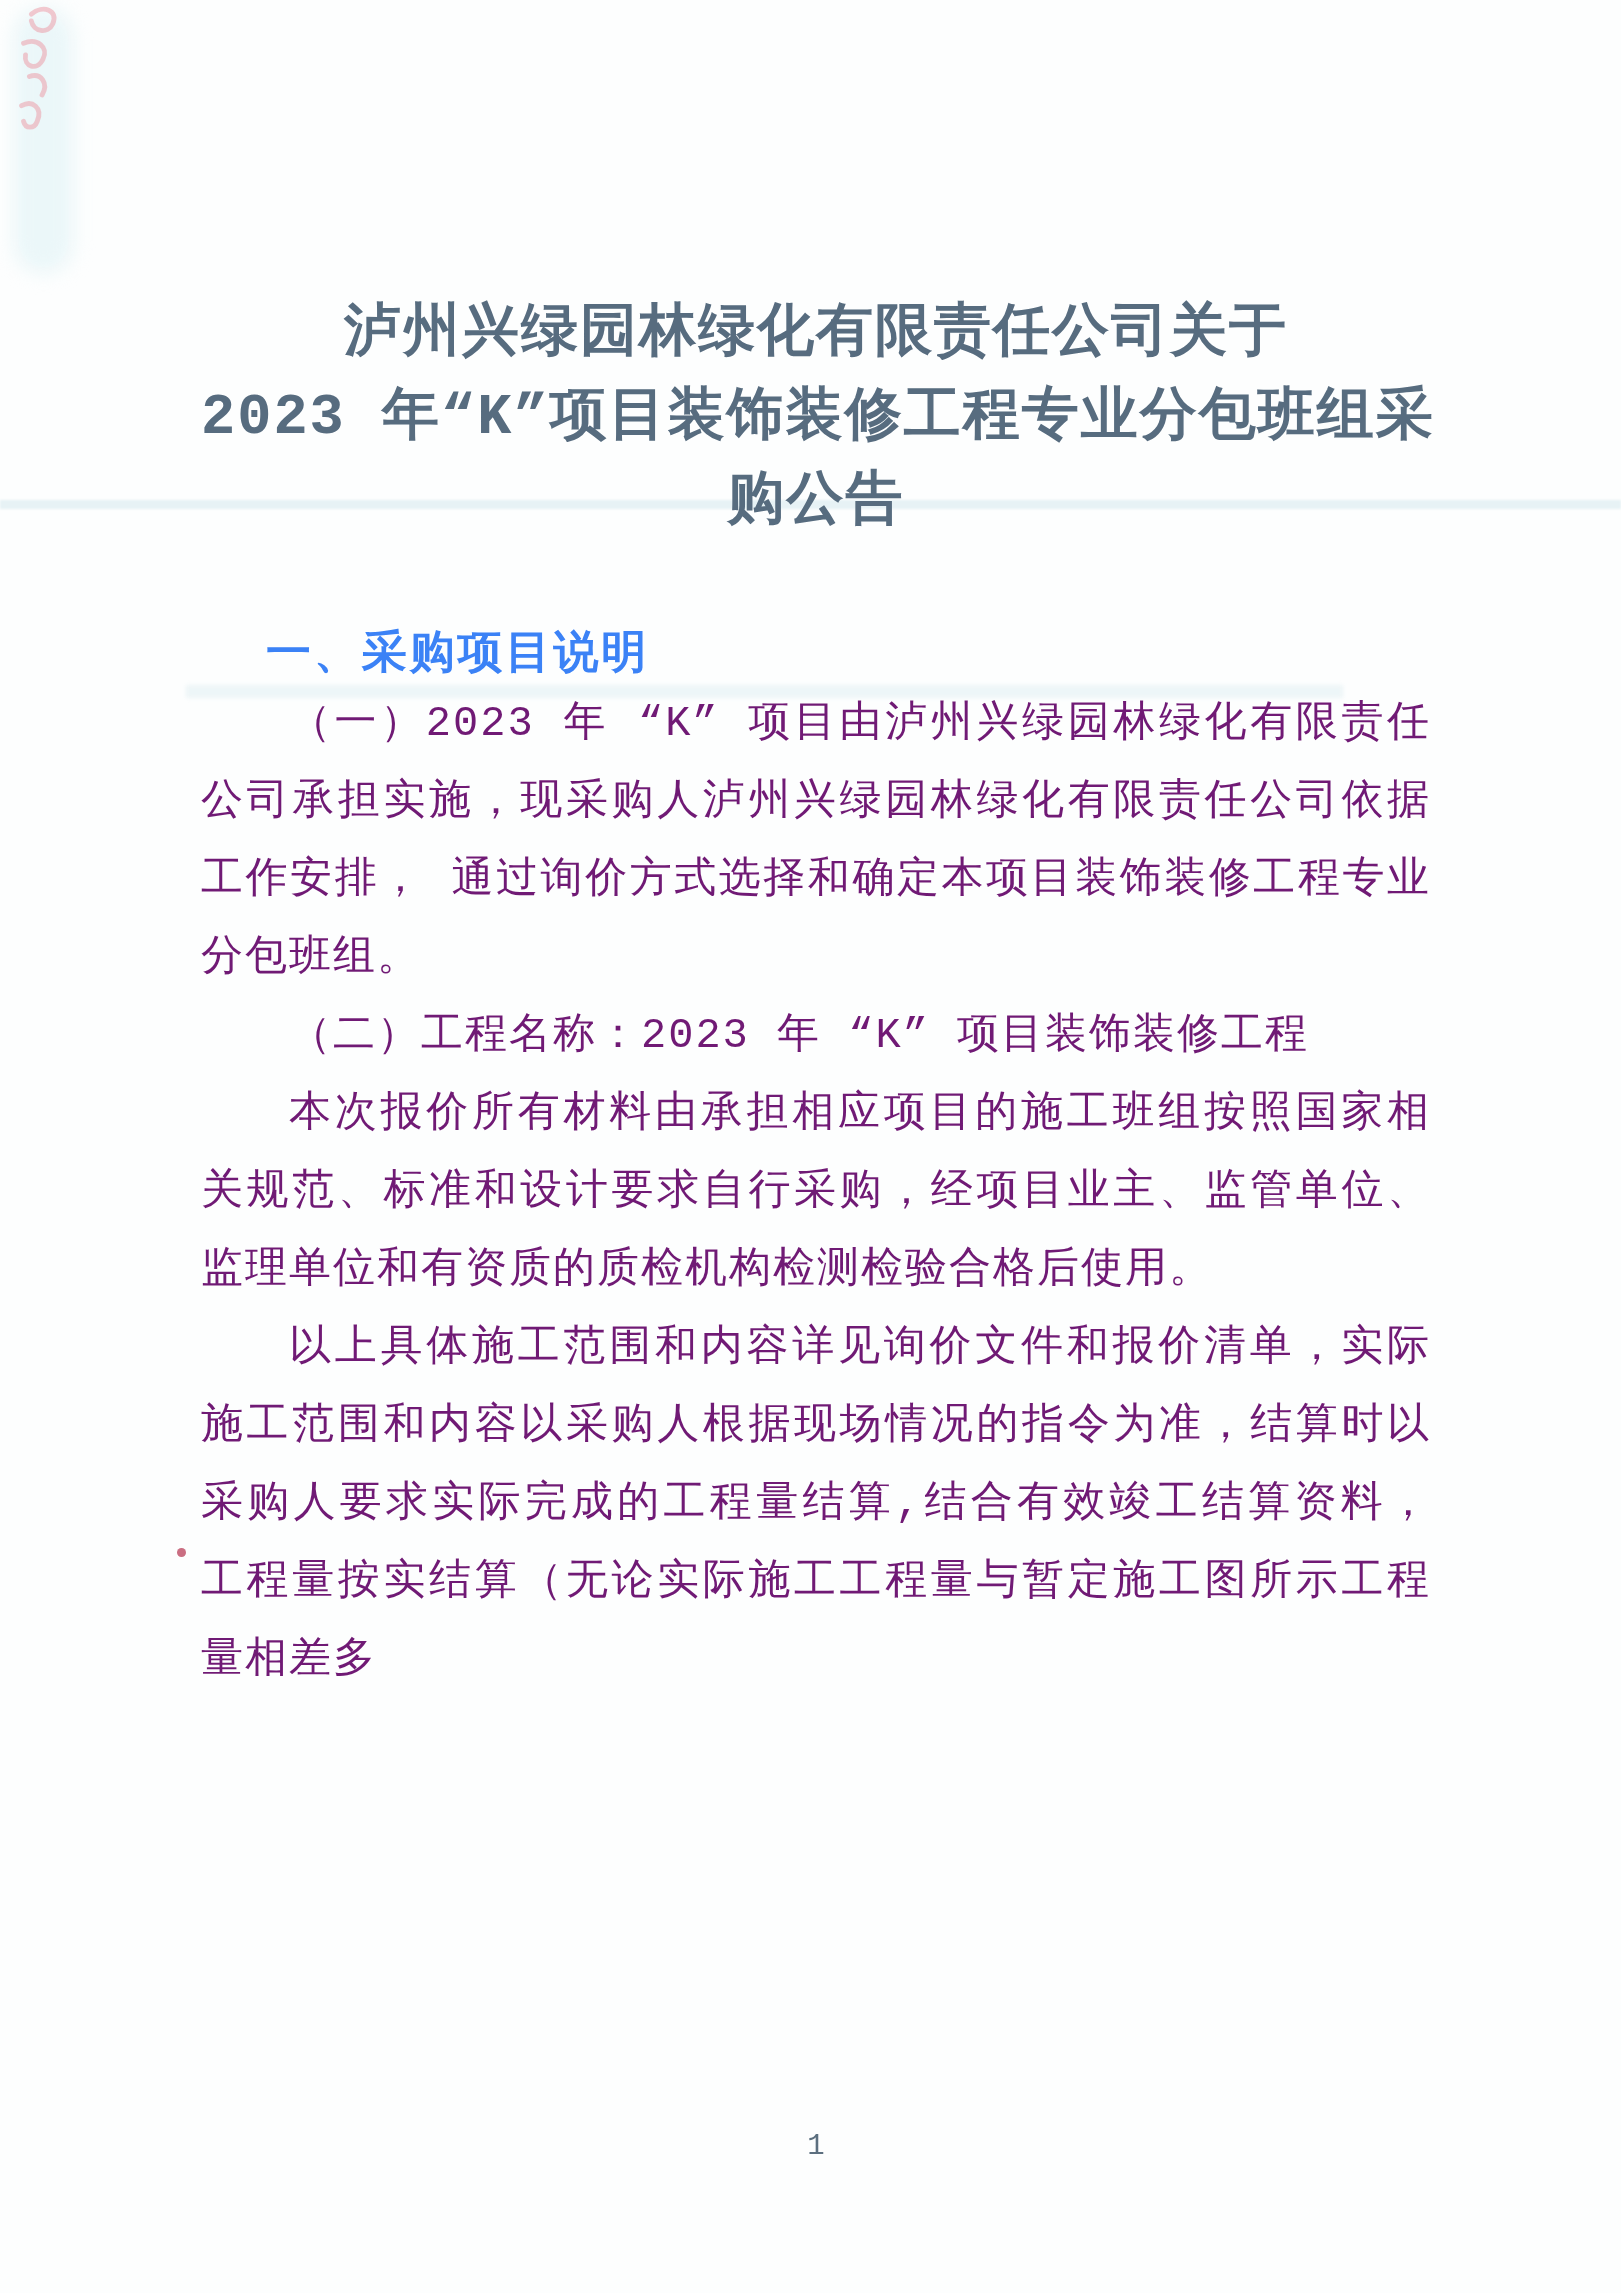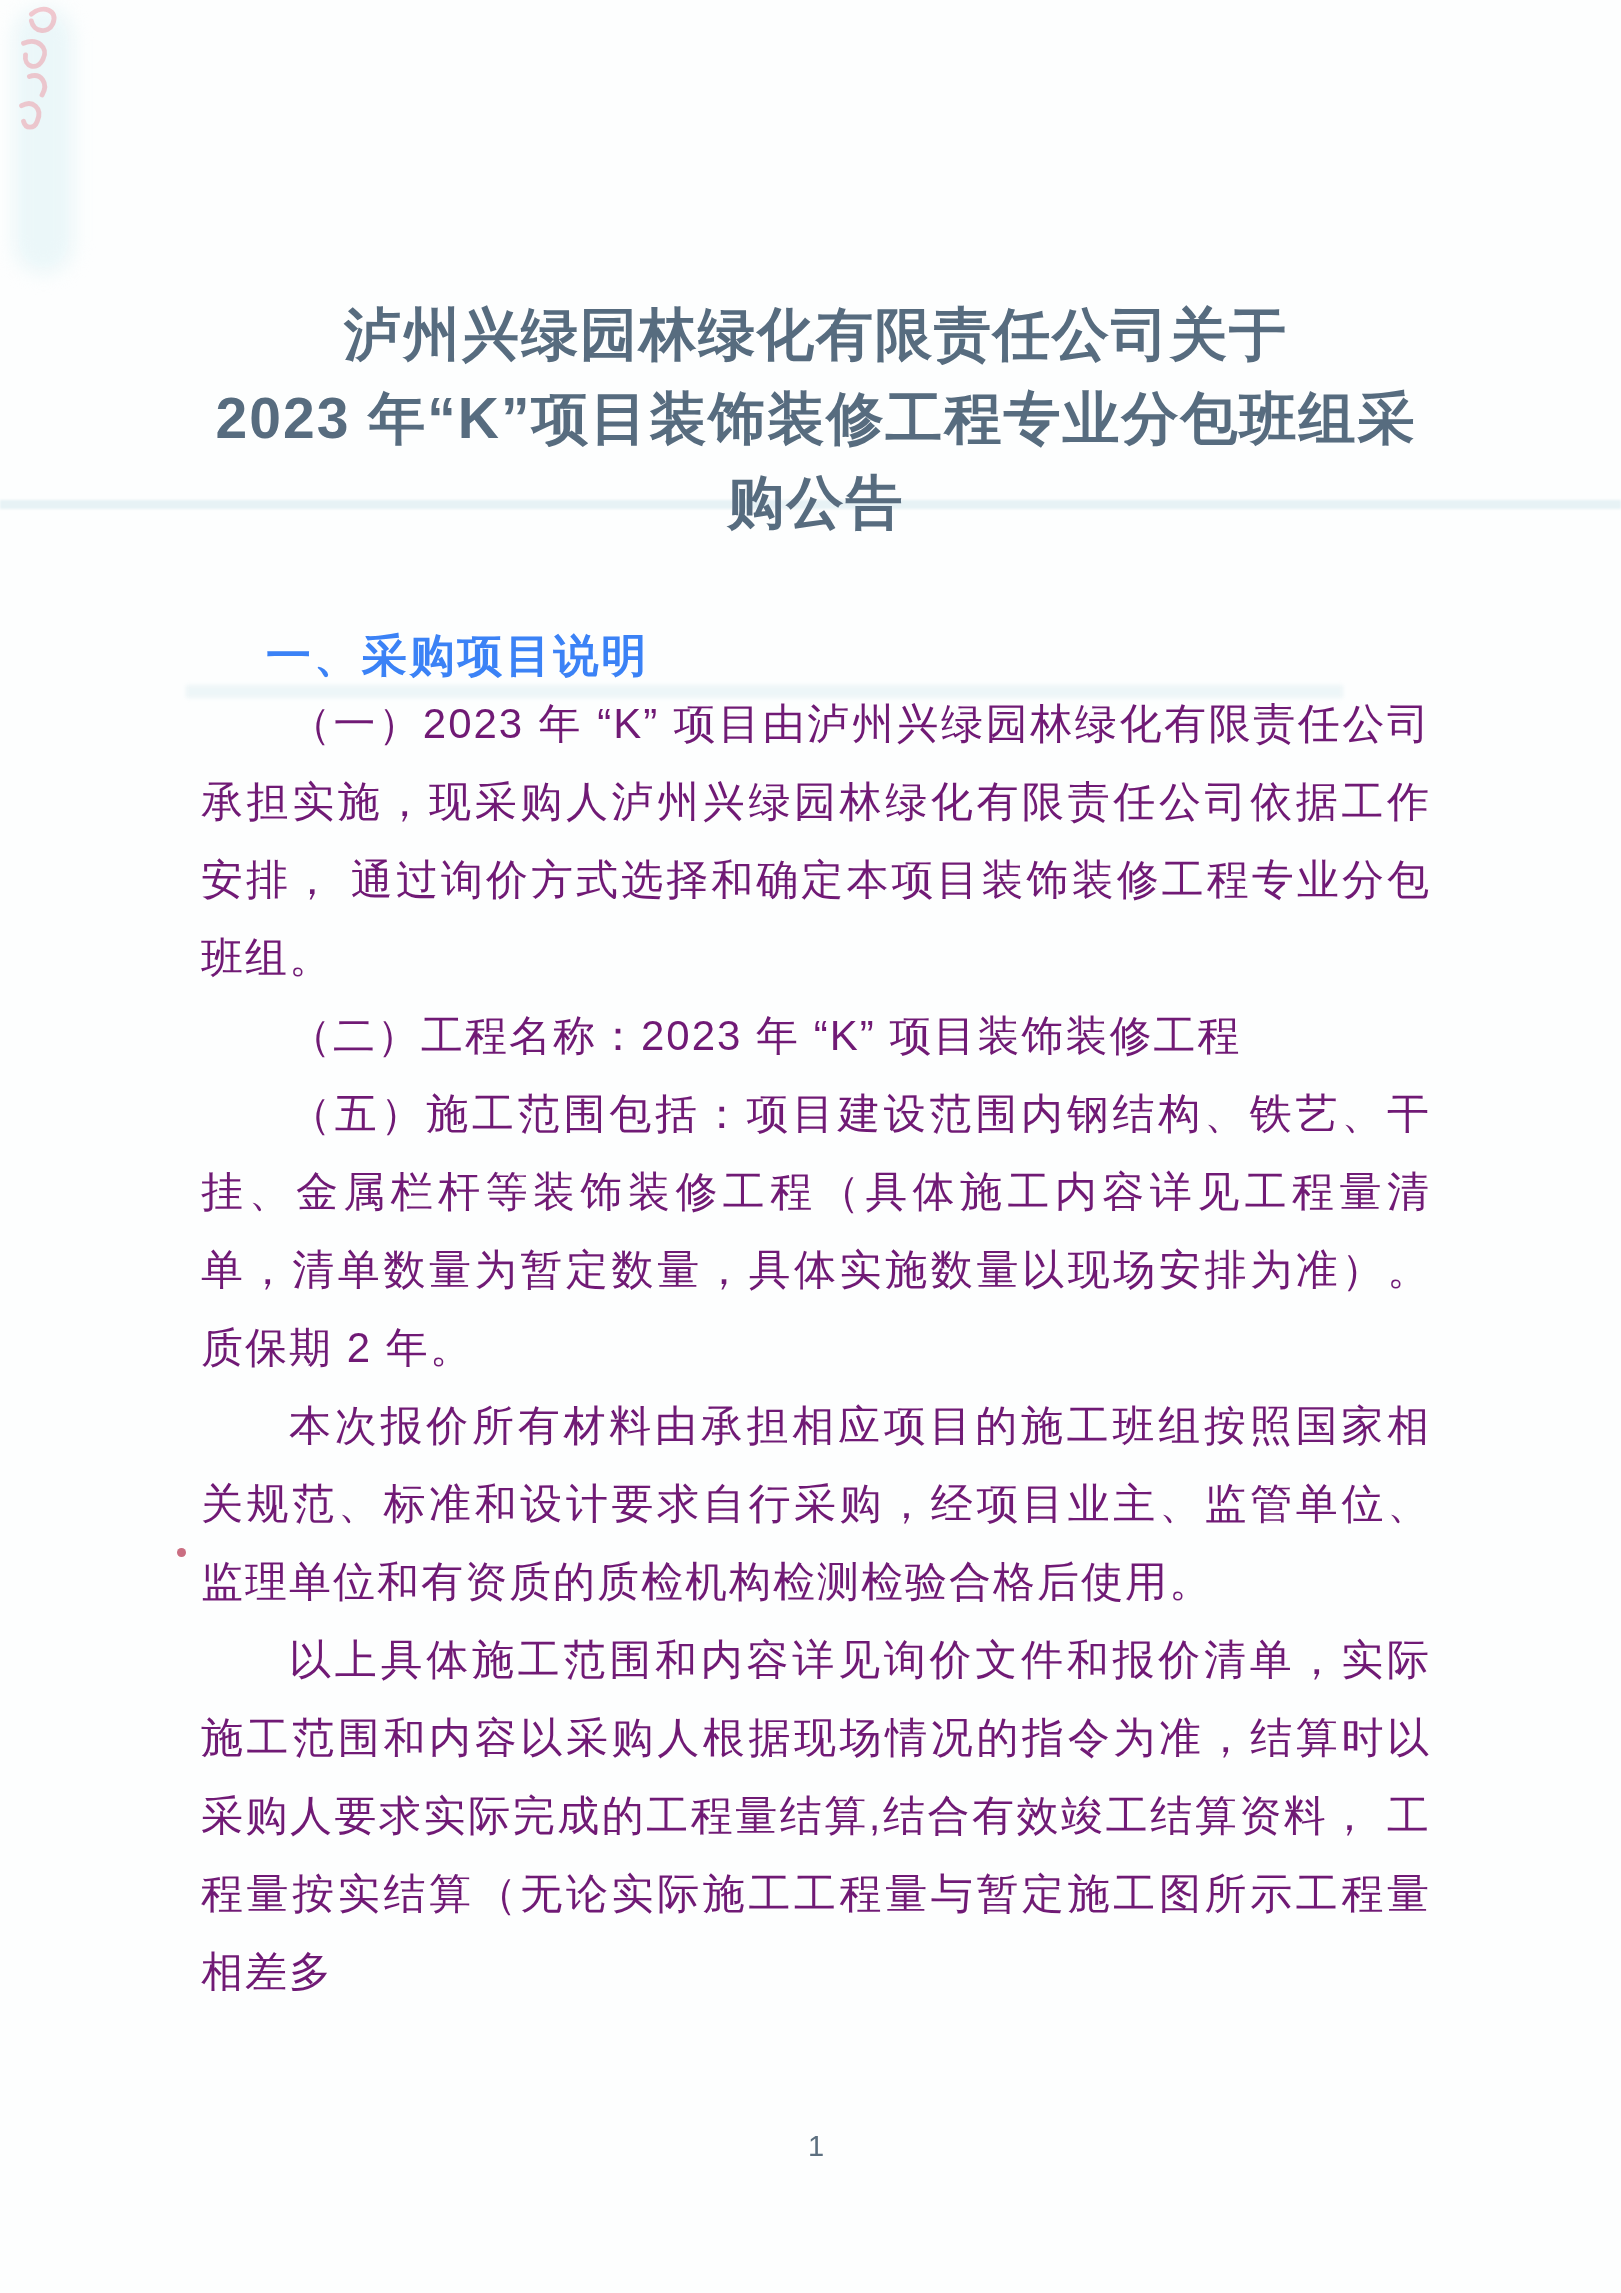--- a/index.html
+++ b/index.html
@@ -7,21 +7,21 @@
     padding: 0;
     background: #e9e9e9;
   }
   .page {
     position: relative;
     width: 1621px;
     height: 2294px;
     margin: 0 auto;
     background: #fdfefe;
     overflow: hidden;
-    font-family: Liberation Sans, sans-serif;
+    font-family: Liberation Mono, monospace;
     color: #566a7b;
   }
   
   .bleed-column {
     position: absolute;
     left: 13.7px;
     top: 7.8px;
     width: 59px;
     height: 265px;
     background: rgba(228, 244, 247, 0.75);
@@ -138,21 +138,20 @@
       <span class="title-line">泸州兴绿园林绿化有限责任公司关于</span>
       <span class="title-line">2023 年“K”项目装饰装修工程专业分包班组采</span>
       <span class="title-line">购公告</span>
     </h1>
 
     <h2 class="section-heading">一、采购项目说明</h2>
 
     <div class="body-text">
       <p>（一）2023 年 “K” 项目由泸州兴绿园林绿化有限责任公司承担实施，现采购人泸州兴绿园林绿化有限责任公司依据工作安排， 通过询价方式选择和确定本项目装饰装修工程专业分包班组。</p>
       <p>（二）工程名称：2023 年 “K” 项目装饰装修工程</p>
-      <p>（五）施工范围包括：项目建设范围内钢结构、铁艺、干挂、金属栏杆等装饰装修工程（具体施工内容详见工程量清单，清单数量为暂定数量，具体实施数量以现场安排为准）。质保期 2 年。</p>
       <p>本次报价所有材料由承担相应项目的施工班组按照国家相关规范、标准和设计要求自行采购，经项目业主、监管单位、监理单位和有资质的质检机构检测检验合格后使用。</p>
       <p>以上具体施工范围和内容详见询价文件和报价清单，实际施工范围和内容以采购人根据现场情况的指令为准，结算时以采购人要求实际完成的工程量结算,结合有效竣工结算资料， 工程量按实结算（无论实际施工工程量与暂定施工图所示工程量相差多</p>
     </div>
 
   </div>
 
   <div class="page-number">1</div>
 
 </div>
 

